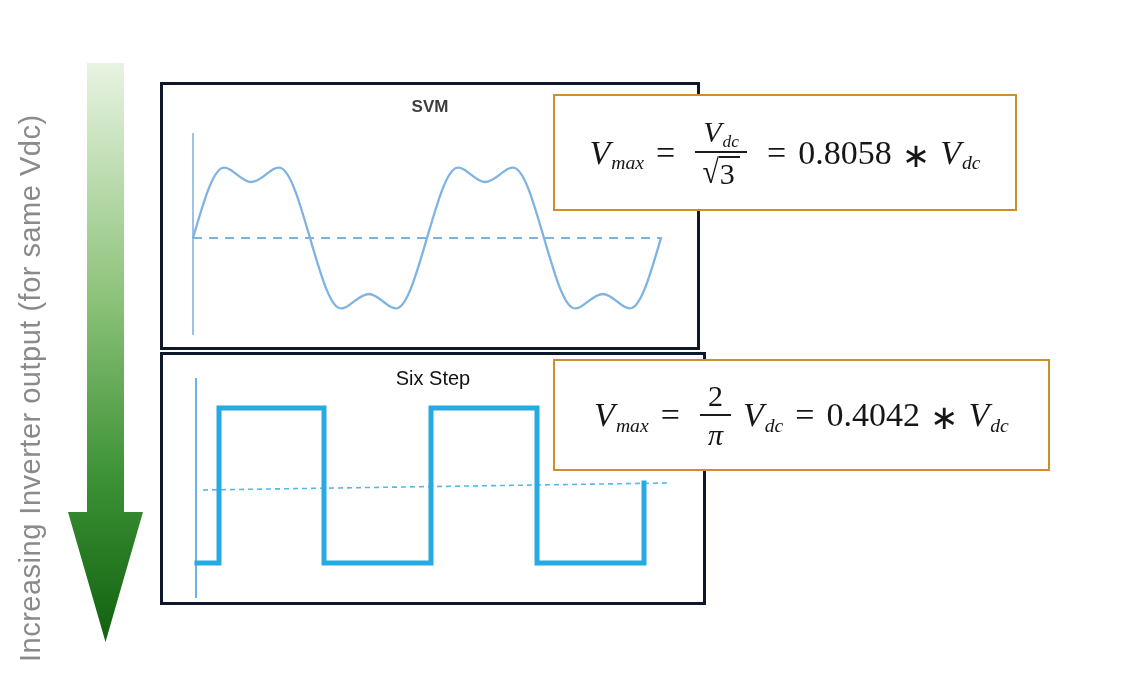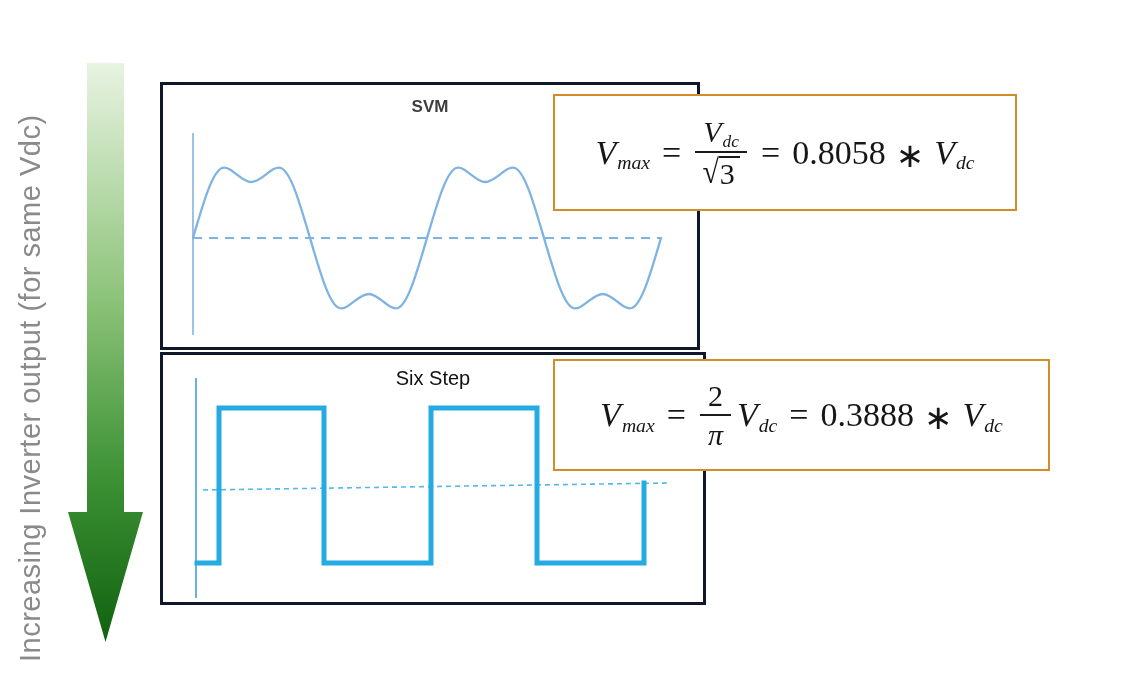--- a/index.html
+++ b/index.html
@@ -94,21 +94,21 @@
     margin-left: 1px;
   }
   .mop  { margin: 0 12px; font-style: normal; }
   .star { margin: 0 10px; font-style: normal; position: relative; top: 2px; }
 
   .frac {
     display: inline-flex;
     flex-direction: column;
     align-items: center;
     font-size: 30px;
-    margin: 0 2px;
+    margin: 0 8px;
   }
   .frac .num {
     padding: 0 8px 3px 8px;
     border-bottom: 2.5px solid #1b1b1b;
     line-height: 1.05;
     text-align: center;
   }
   .frac .den {
     padding-top: 3px;
     line-height: 1.05;
@@ -208,21 +208,21 @@
     <span class="mop">=</span>
     <span class="frac">
       <span class="num mnum">2</span>
       <span class="den mvar">π</span>
     </span>
     <span class="mgroup after-frac">
       <span class="mvar">V</span>
         <span class="msub">dc</span>
     </span>
     <span class="mop">=</span>
-    <span class="mnum">0.3888</span>
+    <span class="mnum">0.4042</span>
     <span class="star">∗</span>
     <span class="mgroup">
       <span class="mvar">V</span>
         <span class="msub">dc</span>
     </span>
   </div>
 
 </div>
 
 </body></html>

